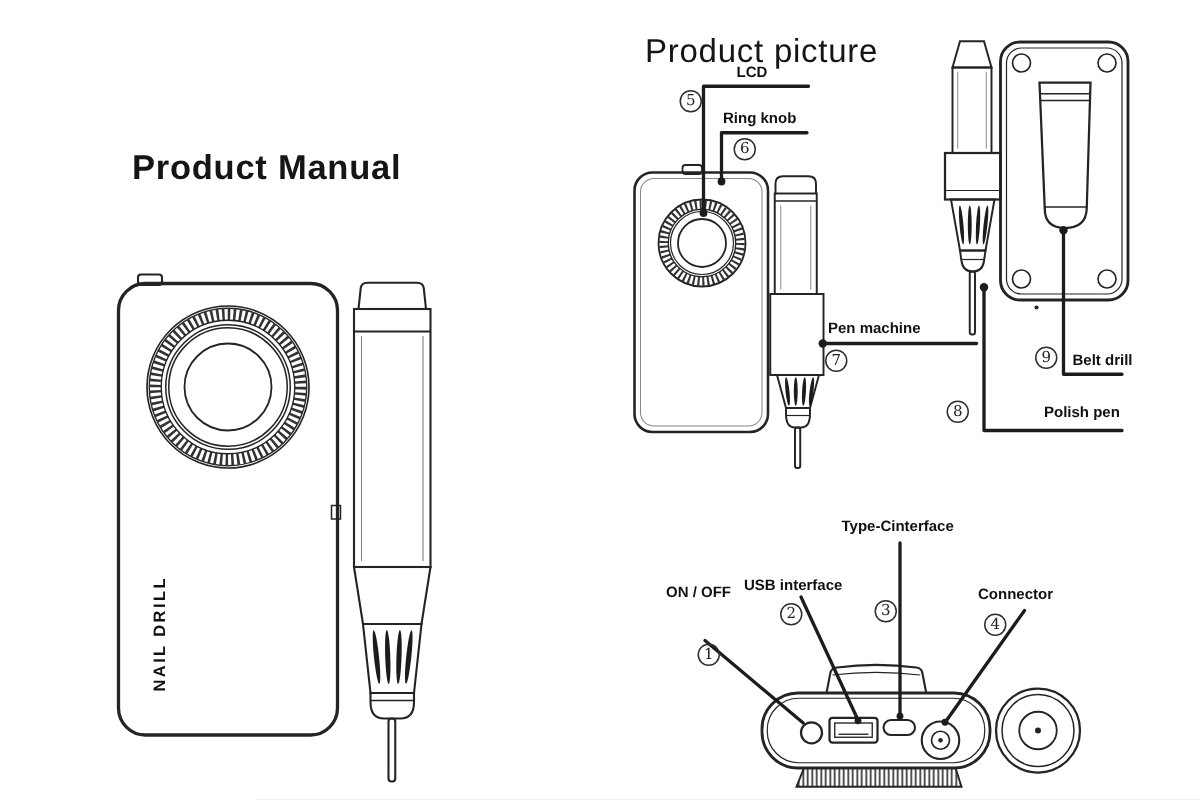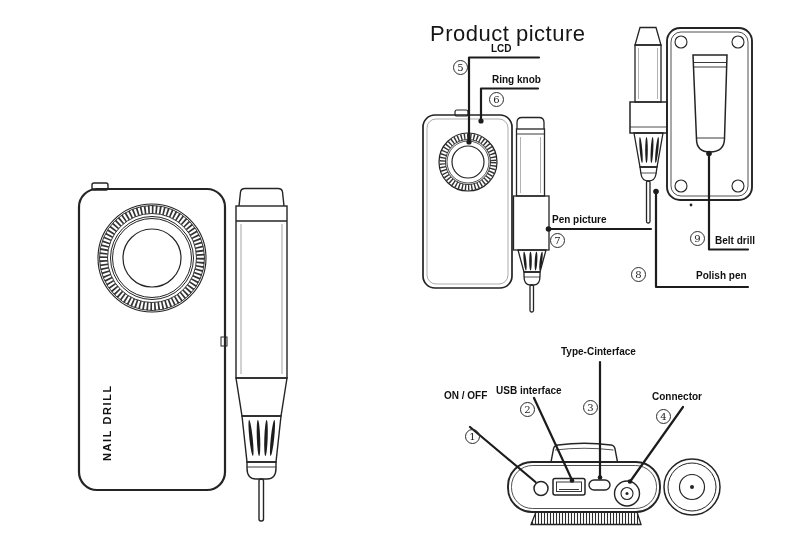--- a/index.html
+++ b/index.html
@@ -170,30 +170,31 @@
       <path d="M470,427 L535.5,482"></path>
       <path d="M534,398 L572,480"></path>
       <circle cx="572" cy="480.5" r="2.3" fill="#1c1c1c" stroke="none"></circle>
       <path d="M600,362 L600,477"></path>
       <circle cx="600" cy="477.5" r="2.3" fill="#1c1c1c" stroke="none"></circle>
       <path d="M683,407 L630.5,481"></path>
       <circle cx="630" cy="481.5" r="2.3" fill="#1c1c1c" stroke="none"></circle>
     </g>
   </svg>
 
+  <div class="h-sub">Product Manual</div>
   <div class="h-section">Product picture</div>
   <div class="side-label">NAIL DRILL</div>
 
   <div class="lbl" style="left:491px;top:43px;">LCD</div>
   <div class="num" style="left:453px;top:60px;">5</div>
 
-  <div class="lbl" style="left:482px;top:74px;margin-left:10px;">Ring knob</div>
+  <div class="lbl" style="left:482px;top:74px;">Ring knob</div>
   <div class="num" style="left:489px;top:92px;">6</div>
 
-  <div class="lbl" style="left:552px;top:214px;">Pen picture</div>
+  <div class="lbl" style="left:552px;top:214px;">Pen machine</div>
   <div class="num" style="left:550px;top:233px;">7</div>
 
   <div class="num" style="left:690px;top:231px;">9</div>
   <div class="lbl" style="left:715px;top:235px;">Belt drill</div>
 
   <div class="num" style="left:631px;top:267px;">8</div>
   <div class="lbl" style="left:696px;top:270px;">Polish pen</div>
 
   <div class="lbl" style="left:561px;top:346px;">Type-Cinterface</div>
   <div class="num" style="left:583px;top:400px;">3</div>

